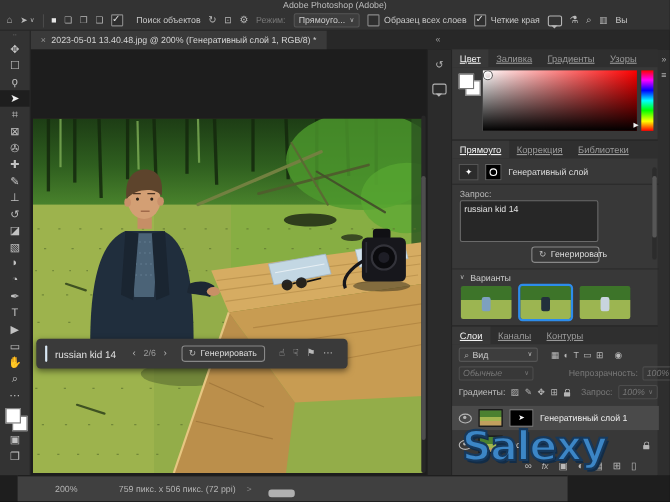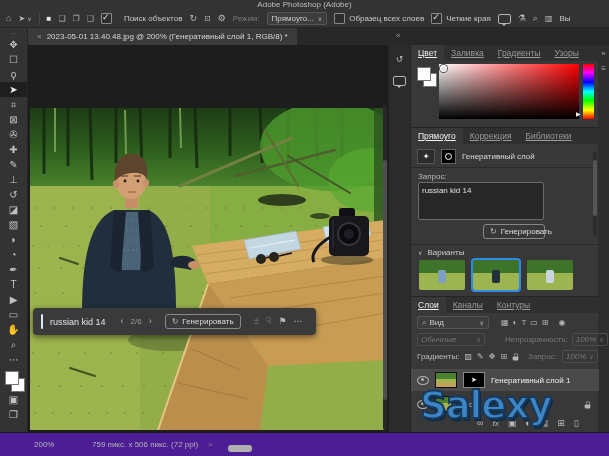--- a/index.html
+++ b/index.html
@@ -65,21 +65,21 @@
   .vfig{position:absolute;left:19px;top:10px;width:8px;height:13px;border-radius:2px;}
   .lthumb{width:20px;height:14px;border:1px solid #111;
           background:linear-gradient(#4b8130 0 45%,#a3b650 45% 72%,#c2a05e 72%);}
   .lmask{width:20px;height:14px;background:#000;border:1px solid #888;color:#fff;font-size:7px;
          display:flex;align-items:center;justify-content:center;}
   .eye{width:10px;height:7px;border:1px solid #b5b5b5;border-radius:50%;position:relative;}
   .eye::after{content:"";position:absolute;left:2.5px;top:1px;width:3px;height:3px;border-radius:50%;background:#b5b5b5;}
   .lock{width:7px;height:5px;background:#b5b5b5;border-radius:1px;position:relative;margin-top:4px;}
   .lock::before{content:"";position:absolute;left:1px;top:-4px;width:4px;height:4px;border:1px solid #b5b5b5;
                 border-bottom:none;border-radius:3px 3px 0 0;}
-  .statusbar{left:0;top:432px;width:609px;height:24px;background:#4c1d95;border-top:1px solid #1a1a1a;
+  .statusbar{left:16px;top:432px;width:500px;height:24px;background:#404040;border-top:1px solid #1a1a1a;
              font-size:8px;color:#b5b5b5;}
   .wm{position:absolute;left:420px;top:384px;font-size:37px;font-weight:bold;color:#3c86c6;
       -webkit-text-stroke:2px #17395c;text-shadow:2px 3px 0 #122c47;z-index:50;letter-spacing:-1px;
       font-family:"DejaVu Sans","Liberation Sans",sans-serif;}
 </style>
 </head>
 <body>
 
 <div class="app">
 
@@ -396,21 +396,21 @@
       <span class="ic f8">T</span>
       <span class="ic f8">▭</span>
       <span class="ic f8">⊞</span>
       <span class="ic f8" style="margin-left:6px">◉</span>
     </div>
     <div class="row" style="position:absolute;left:6px;top:36px;gap:4px">
       <span class="valbox" style="width:60px;justify-content:space-between">
         <span>Обычные</span>
         <span class="ic" style="font-size:6px;color:#777">∨</span>
       </span>
-      <span class="f8 dim" style="margin-left:16px">Непрозрачность:</span>
+      <span class="f8 dim" style="margin-left:28px">Непрозрачность:</span>
       <span class="valbox">
         <span>100%</span>
         <span class="ic" style="font-size:6px;color:#777">∨</span>
       </span>
     </div>
     <div class="row" style="position:absolute;left:6px;top:53px;gap:5px">
       <span class="f8" style="color:#bbb">Градиенты:</span>
       <span class="ic f8">▨</span>
       <span class="ic f8">✎</span>
       <span class="ic f8">✥</span>

